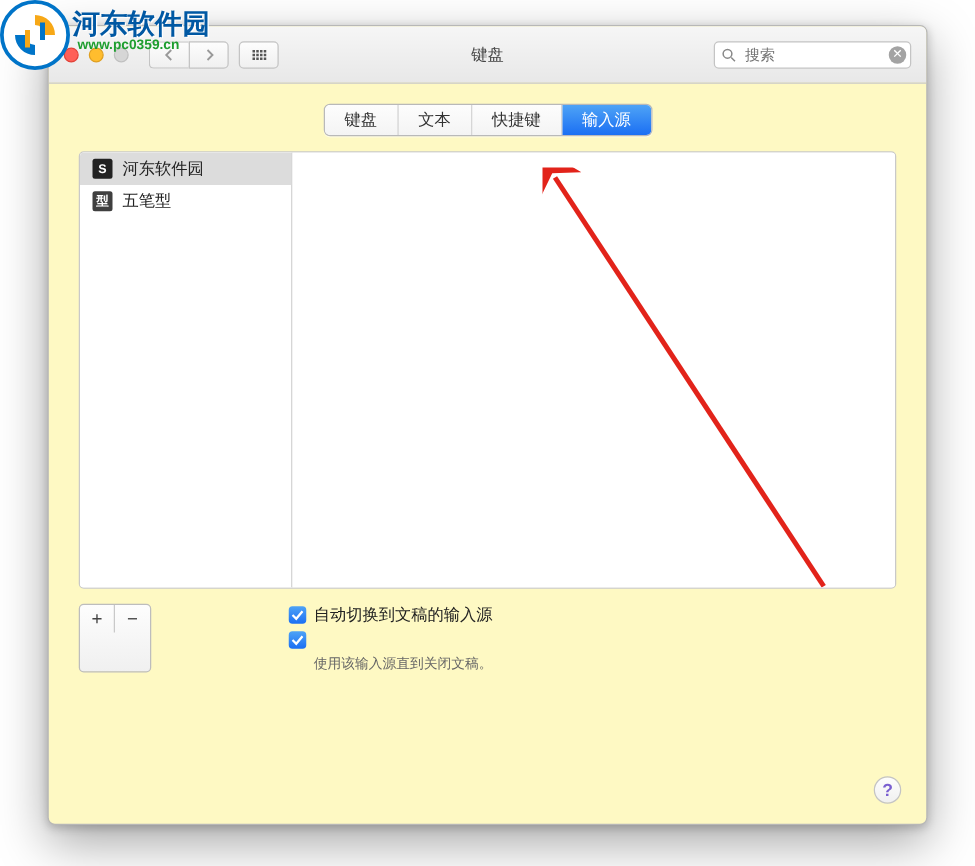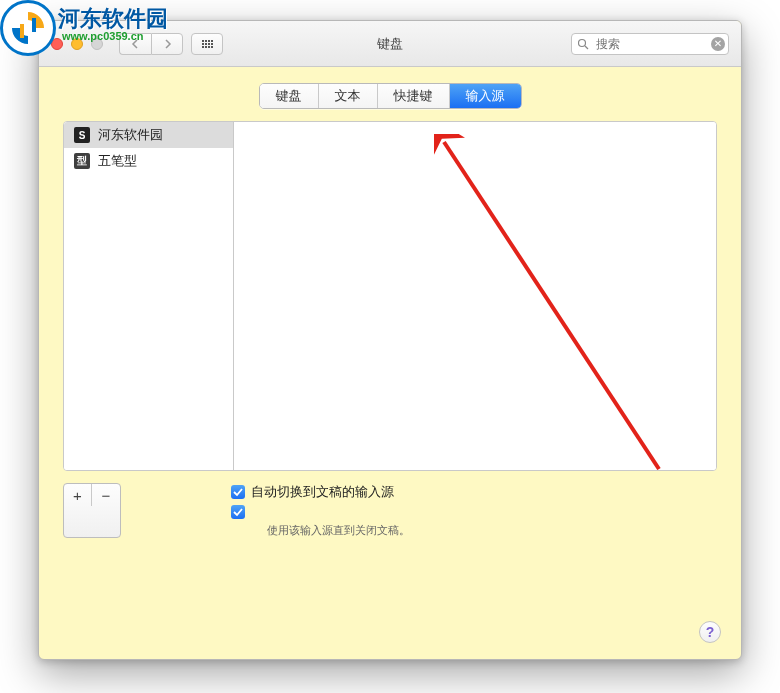--- a/index.html
+++ b/index.html
@@ -267,21 +267,21 @@
     .checkbox {
       width: 14px; height: 14px;
       border-radius: 3px;
       background: linear-gradient(#4ea3f6, #1b6ff3);
       display: flex; align-items: center; justify-content: center;
       color: #fff;
     }
     .hint {
       font-size: 11px;
       color: #666;
-      margin-left: 36px;
+      margin-left: 20px;
       margin-top: 2px;
     }
     .help {
       position: absolute;
       bottom: 16px;
       right: 20px;
       width: 22px; height: 22px;
       border-radius: 50%;
       border: 1px solid #c4c4c4;
       background: linear-gradient(#fdfdfd, #f0f0f0);

